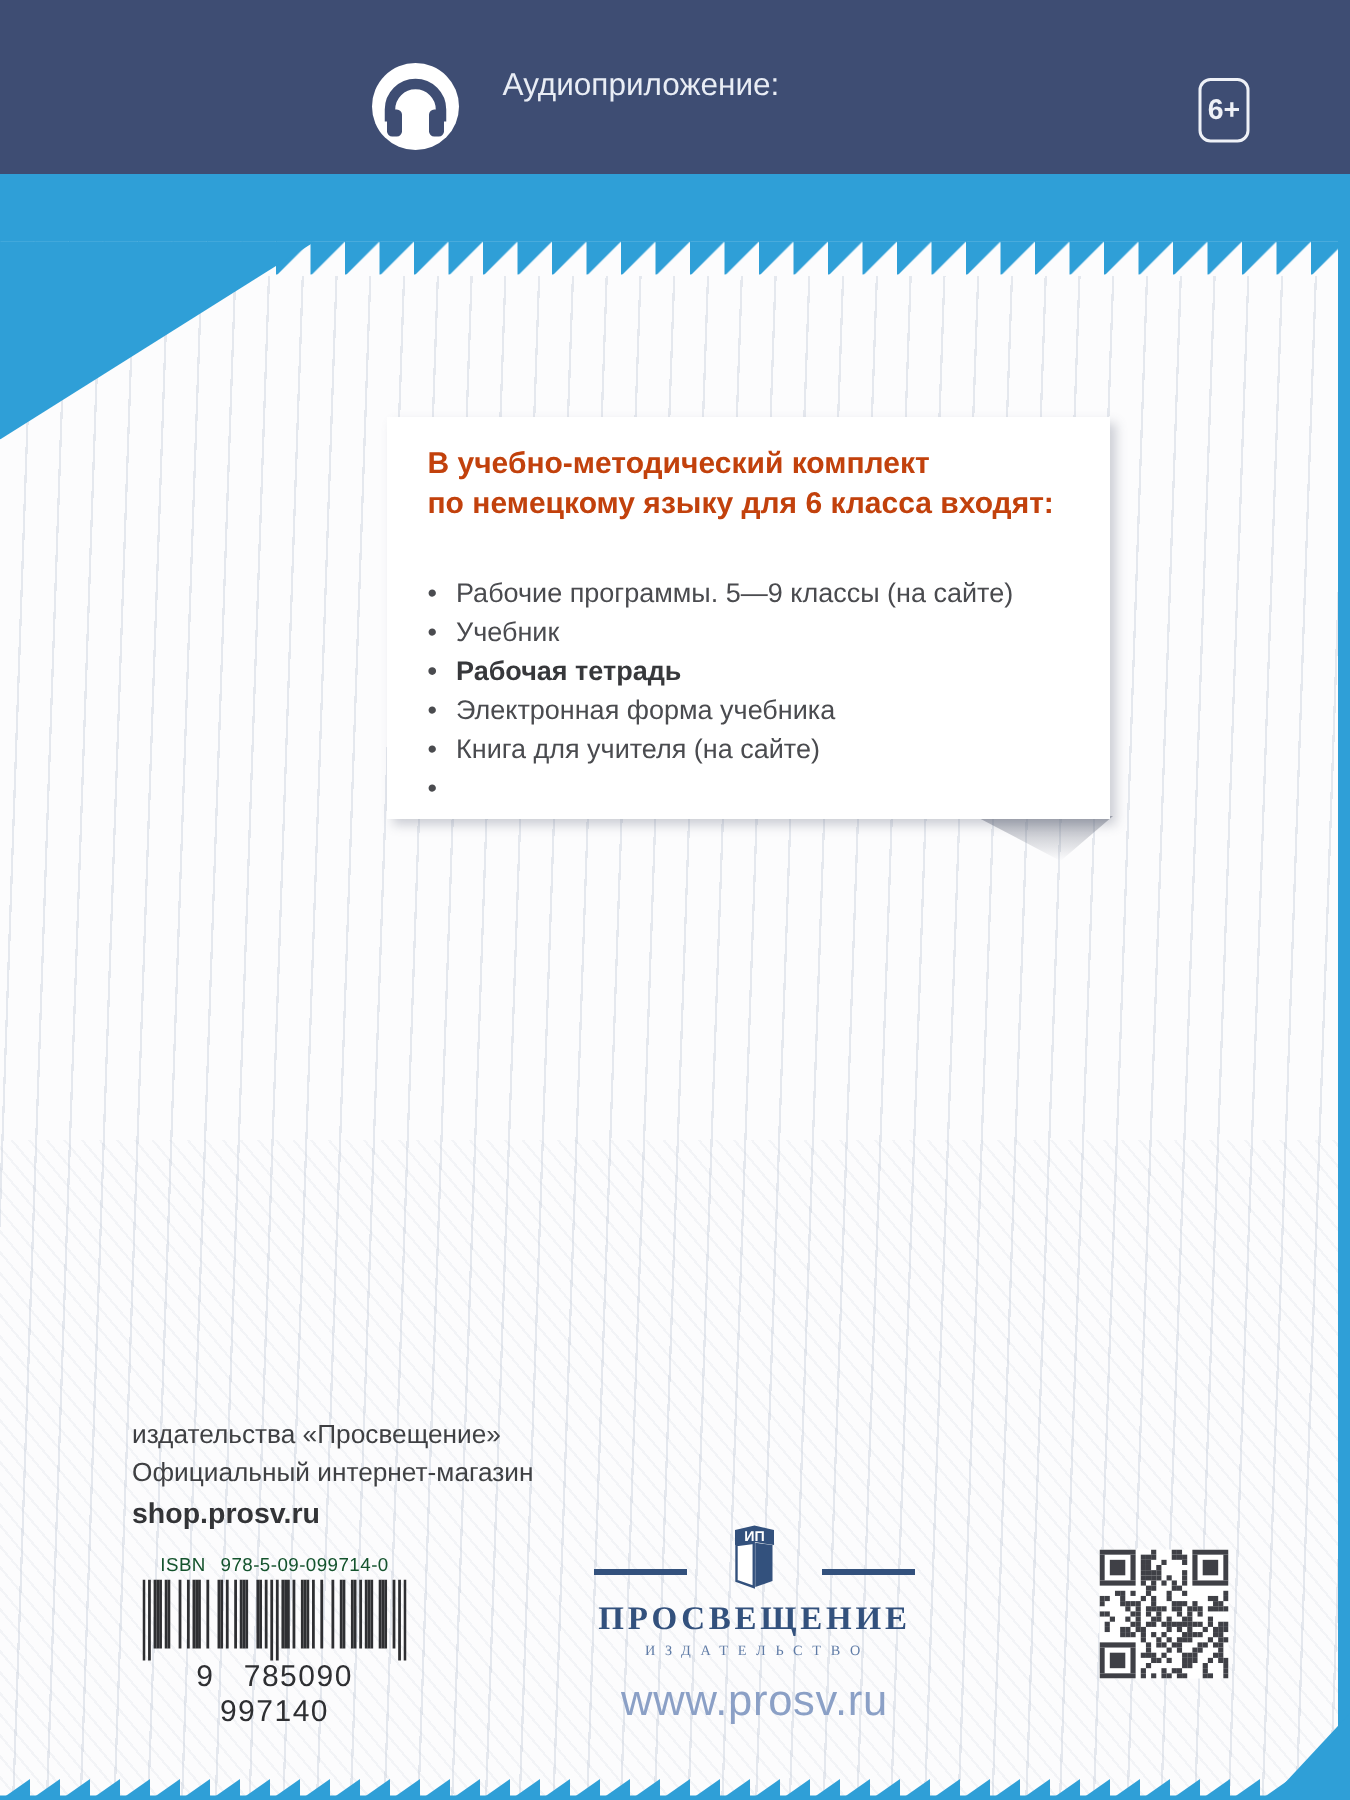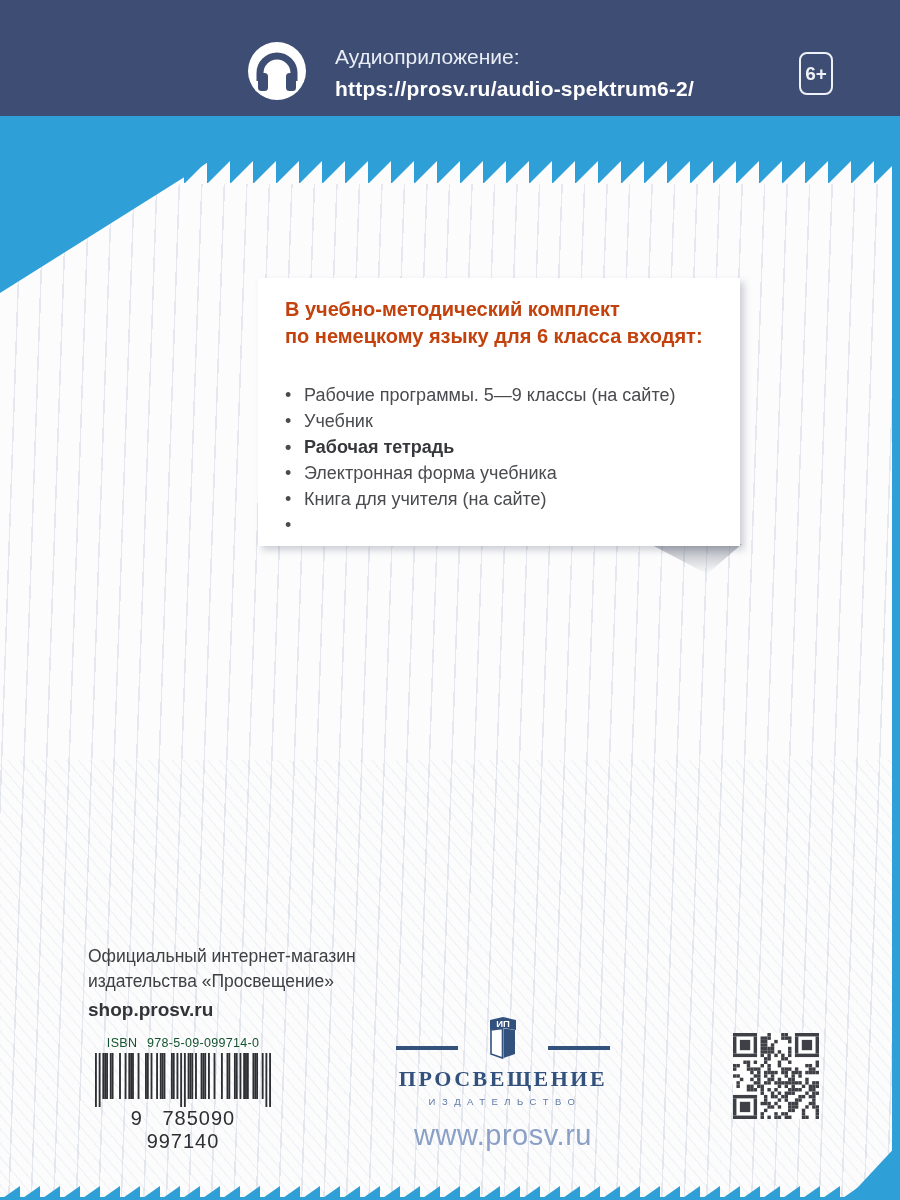--- a/index.html
+++ b/index.html
@@ -60,21 +60,21 @@
   .isbn-label{font-size:12.5px;color:#14532d;word-spacing:6px;letter-spacing:.3px;}
   .barcode-svg{display:block;margin:3px auto 0 auto;}
   .barcode-digits{font-size:20px;color:#2e2f32;word-spacing:13px;margin-top:-2px;letter-spacing:1px;}
   .publisher{position:absolute;left:393px;top:1016px;width:220px;text-align:center;z-index:3;}
   .glyph-row{position:relative;height:48px;}
   .glyph-row .rule{position:absolute;top:30px;width:62px;height:4px;background:#33517d;}
   .rule.left{left:3px;} .rule.right{right:3px;}
   .pub-glyph{position:relative;display:inline-block;}
   .pub-name{font-family:"Liberation Serif", serif;font-weight:bold;font-size:22px;
     letter-spacing:2.5px;color:#33517d;margin-top:2px;}
-  .pub-sub{font-size:9.5px;letter-spacing:6.5px;color:#5f7ba6;margin-top:4px;padding-left:4px;}
+  .pub-sub{font-size:9.5px;letter-spacing:6.5px;color:#5f7ba6;margin-top:4px;padding-left:4px;font-family:Liberation Serif, serif;}
   .pub-site{font-size:29px;color:#8ba0c6;margin-top:12px;letter-spacing:.5px;}
   .qr-block{position:absolute;left:733px;top:1033px;width:86px;height:86px;background:#ffffff;z-index:3;}
 </style>
 </head>
 <body>
 
 <div class="page">
 
   <div class="cover-blue"></div>
 
@@ -110,21 +110,20 @@
 
   <div class="topbar">
     <svg class="hp-icon" viewBox="0 0 60 60">
       <circle cx="30" cy="30" r="29" fill="#ffffff"></circle>
       <path d="M13,40 v-8 a17,17 0 0 1 34,0 v8" fill="none" stroke="#3e4d73" stroke-width="7"></path>
       <rect x="11" y="32" width="10" height="18" rx="3.5" fill="#3e4d73"></rect>
       <rect x="39" y="32" width="10" height="18" rx="3.5" fill="#3e4d73"></rect>
     </svg>
     <div class="audio-text">
       <div class="audio-label">Аудиоприложение:</div>
-      <div class="audio-url">https://prosv.ru/audio-spektrum6-2/</div>
     </div>
     <div class="age-badge">6+</div>
   </div>
 
   <div class="card-corner-shadow"></div>
   <div class="kit-card">
     <div class="kit-heading">
       <div>В учебно-методический комплект</div>
       <div>по немецкому языку для 6 класса входят:</div>
     </div>
@@ -149,22 +148,22 @@
           <span class="bullet">•</span>
           <span>Книга для учителя (на сайте)</span>
         </li>
         <li>
           <span class="bullet">•</span>
         </li>
       </ul>
   </div>
 
   <div class="shop-block">
+    <div class="shop-line">издательства «Просвещение»</div>
     <div class="shop-line">Официальный интернет-магазин</div>
-    <div class="shop-line">издательства «Просвещение»</div>
     <div class="shop-site">shop.prosv.ru</div>
   </div>
 
   <div class="barcode-block">
     <div class="isbn-label">ISBN 978-5-09-099714-0</div>
     <svg class="barcode-svg" id="barcode-svg" width="176" height="56">
         <rect x="0.00" y="0" width="1.85" height="54" fill="#2e2f32"></rect>
         <rect x="3.71" y="0" width="1.85" height="54" fill="#2e2f32"></rect>
         <rect x="7.41" y="0" width="1.85" height="46" fill="#2e2f32"></rect>
         <rect x="9.26" y="0" width="1.85" height="46" fill="#2e2f32"></rect>

